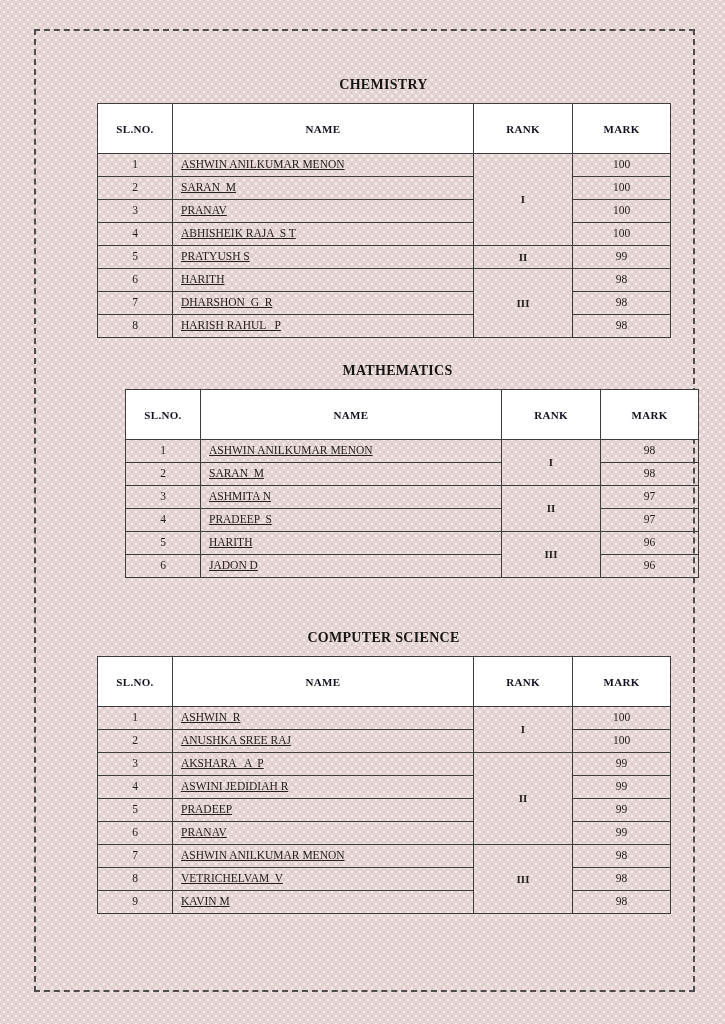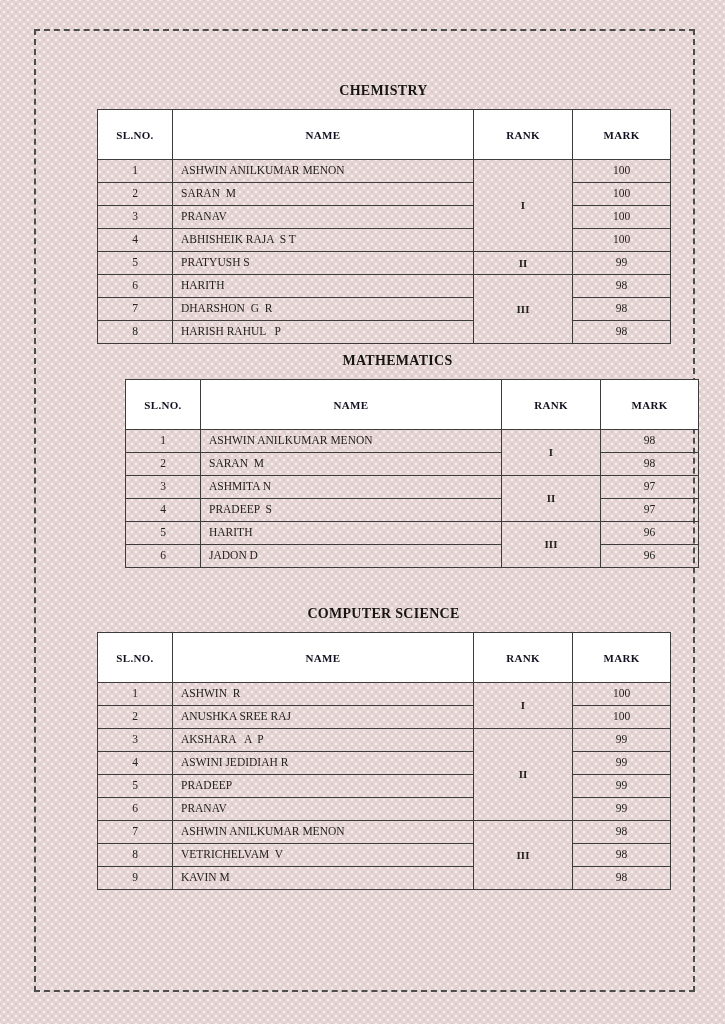--- a/index.html
+++ b/index.html
@@ -21,34 +21,34 @@
   .frame {
     position: absolute;
     left: 34px; top: 29px;
     width: 661px; height: 963px;
     box-sizing: border-box;
     border: 2px dashed #4d4d4d;
     pointer-events: none;
   }
   .content {
     position: absolute;
-    left: 97px; top: 81px;
+    left: 97px; top: 75px;
     width: 573px;
   }
   h2.section-title {
     margin: 0 0 9px 0;
     text-align: center;
     font-size: 14px;
     line-height: 19px;
     font-weight: bold;
     color: #171513;
     letter-spacing: 0.3px;
   }
-  .subject-section.s2 { margin-top: 7px; padding-left: 28px; }
-  .subject-section.s3 { margin-top: 36px; }
+  .subject-section.s2 { margin-top: 23px; padding-left: 28px; }
+  .subject-section.s3 { margin-top: 50px; }
   table.marks {
     border-collapse: collapse;
     table-layout: fixed;
     width: 573px;
     color: #24211e;
   }
   table.marks col.c-slno { width: 75px; }
   table.marks col.c-name { width: 301px; }
   table.marks col.c-rank { width: 99px; }
   table.marks col.c-mark { width: 98px; }
@@ -71,20 +71,21 @@
     font-size: 11.5px;
     text-align: center;
     vertical-align: middle;
     padding: 0;
     line-height: 1;
   }
   table.marks td.cell-name {
     text-align: left;
     padding-left: 8px;
     white-space: pre;
+    text-decoration: underline;
   }
   table.marks td.cell-rank {
     font-weight: bold;
     font-size: 11px;
   }
 </style>
 </head>
 <body>
 
 <div class="frame"></div>

